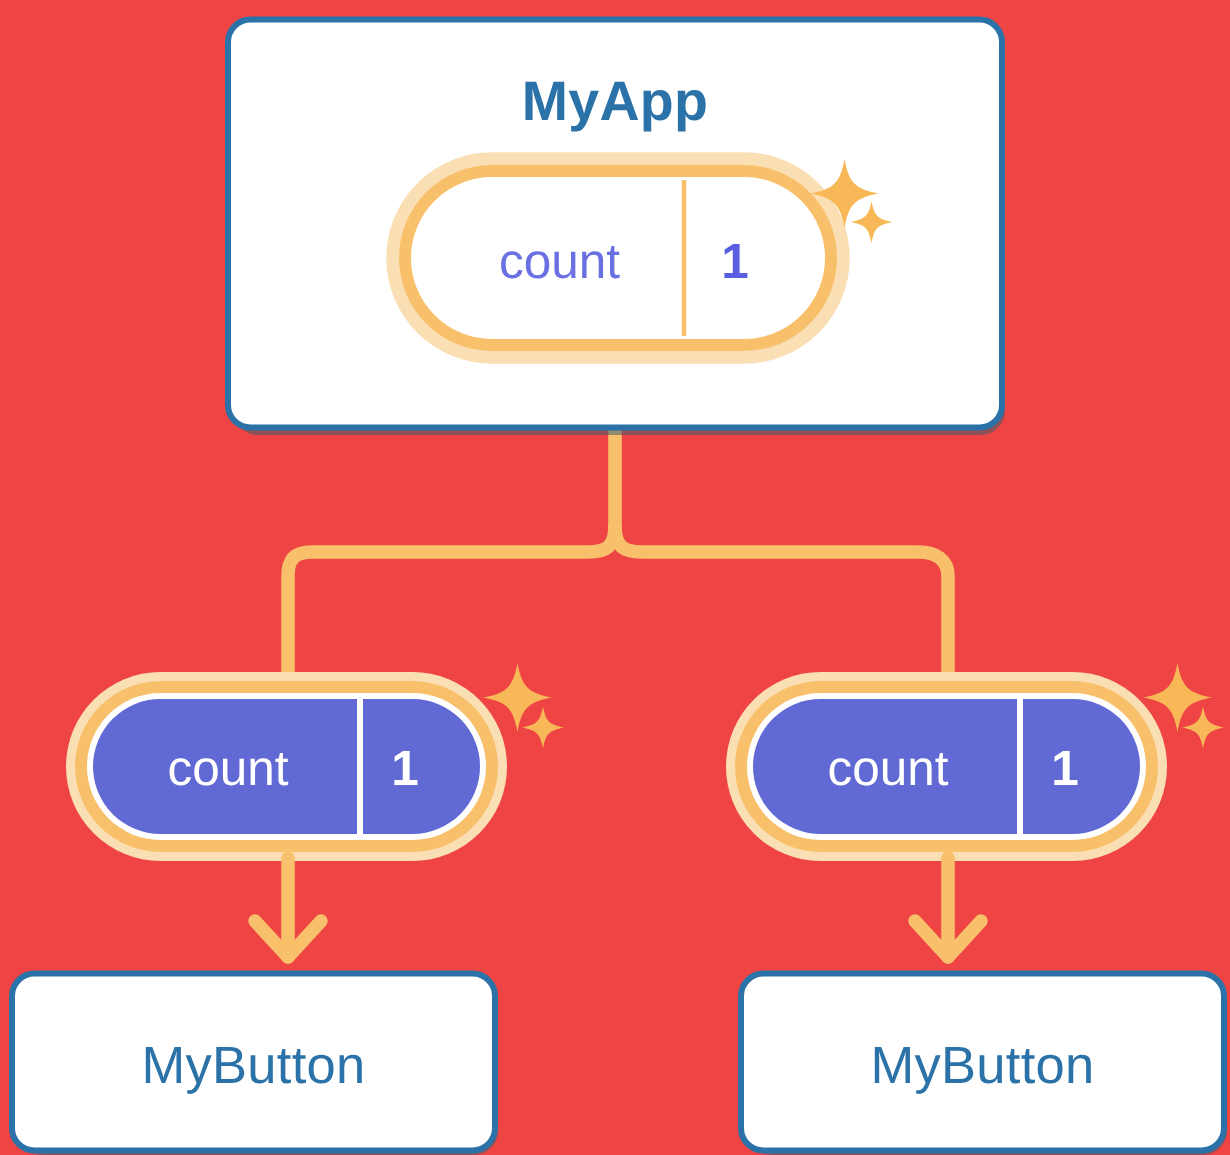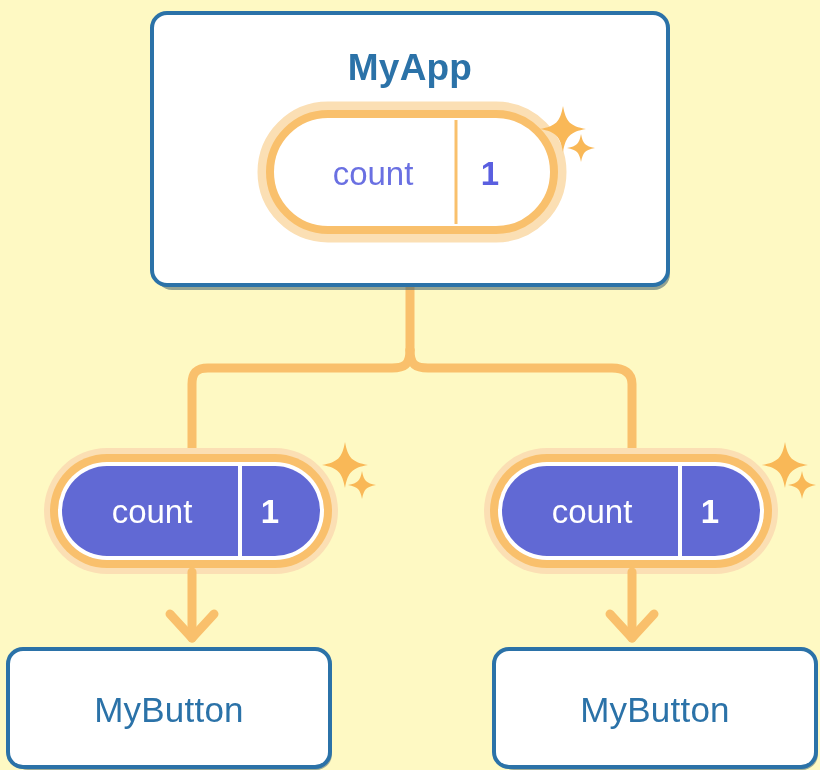--- a/index.html
+++ b/index.html
@@ -11,21 +11,21 @@
   .app-title{font-size:37px;font-weight:600;letter-spacing:.2px;}
   .btn-title{font-size:35px;font-weight:500;letter-spacing:.2px;}
   .pill-k-light{font-size:33px;font-weight:500;fill:#6a70e2;}
   .pill-v-light{font-size:33px;font-weight:700;fill:#5a5fe0;}
   .pill-k-dark{font-size:33px;font-weight:500;fill:#ffffff;}
   .pill-v-dark{font-size:33px;font-weight:700;fill:#ffffff;}
 </style>
 </head>
 <body style="background: rgb(77, 107, 119);">
 
-<div id="stage" style="background: #fef9c3;">
+<div id="stage" style="background: #ef4444;">
 
   <svg aria-hidden="true">
     <g fill="none" stroke="#f9c06c" stroke-width="9" stroke-linecap="round" stroke-linejoin="round">
 
       <path d="M410,284 L410,350"></path>
 
       <path d="M410,350
                C410,365 404,368 392,368
                L208,368
                C196,368 192,373 192,384

